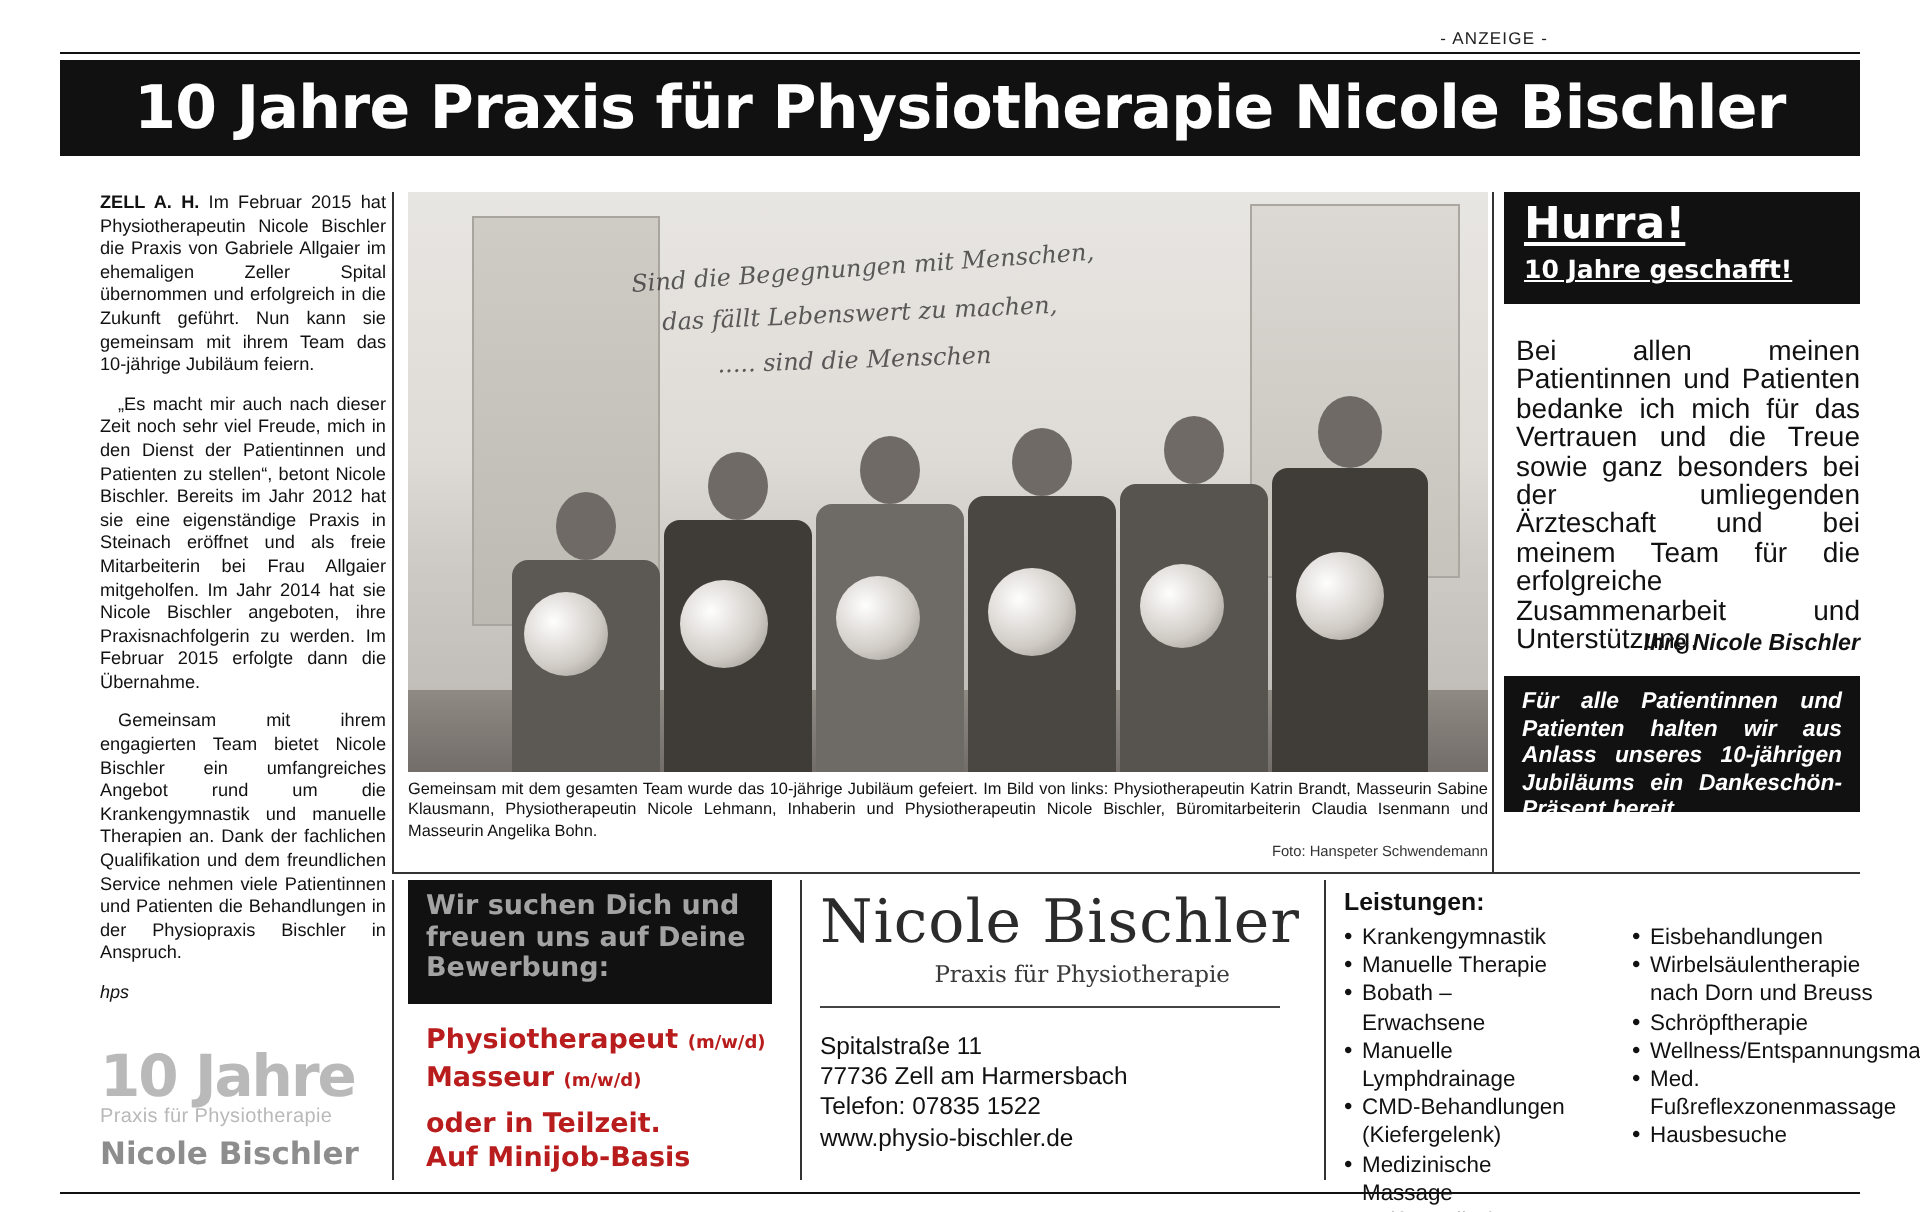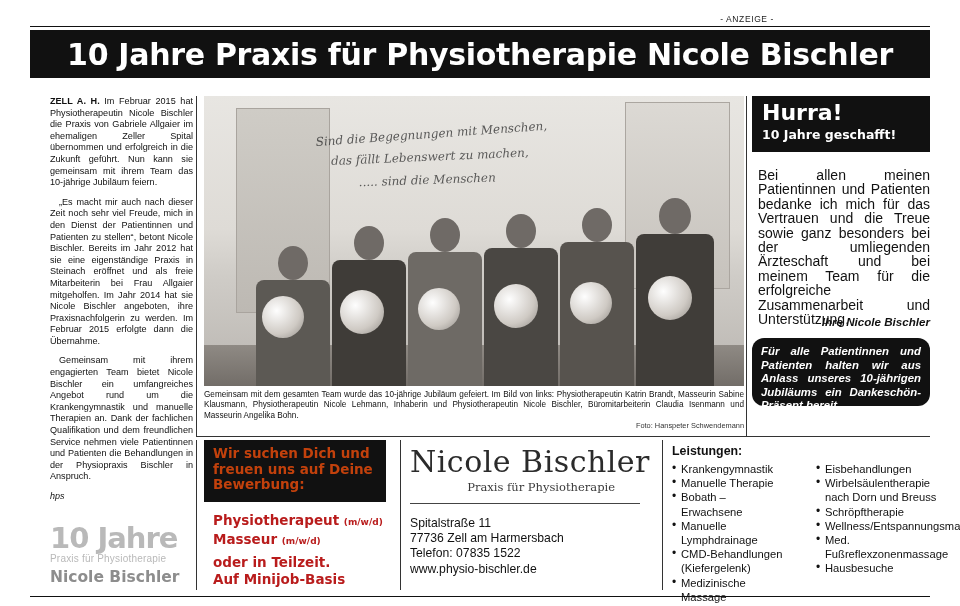--- a/index.html
+++ b/index.html
@@ -93,43 +93,43 @@
     font-size:8.2px;line-height:10.4px;color:#111;text-align:justify;
   }
   .credit{
     position:absolute;left:204px;top:421px;width:540px;
     font-size:7.4px;color:#333;text-align:right;
   }
 
   
   .hurra{
     position:absolute;left:752px;top:96px;width:178px;height:56px;
-    background:#111;color:#fff;padding:6px 0 0 10px;box-sizing:border-box;
+    background:#111;color:#fff;padding:6px 0 0 10px;box-sizing:border-box;text-decoration:underline;
   }
   .hurra .h1{font-size:22px;font-weight:bold;font-family:"DejaVu Sans", sans-serif;line-height:22px;}
   .hurra .h2{font-size:12.5px;font-weight:bold;font-family:"DejaVu Sans", sans-serif;margin-top:3px;}
 
   .right-text{
     position:absolute;left:758px;top:168px;width:172px;
     font-size:14px;line-height:14.4px;text-align:justify;color:#111;
   }
   .right-sign{
     position:absolute;left:758px;top:315px;width:172px;
     font-size:11.6px;font-weight:bold;font-style:italic;text-align:right;color:#111;
   }
   .right-black{
     position:absolute;left:752px;top:338px;width:178px;height:68px;
-    background:#111;color:#fff;box-sizing:border-box;padding:7px 9px;border-radius:12px;
+    background:#111;color:#fff;box-sizing:border-box;padding:7px 9px;
   }
   .right-black p{margin:0;font-size:11.4px;line-height:13.6px;font-weight:bold;font-style:italic;text-align:justify;}
 
   
   .recruit{
     position:absolute;left:204px;top:440px;width:182px;height:62px;
-    background:#111;color:#c2410c;box-sizing:border-box;padding:6px 9px;
+    background:#111;color:#a3a3a3;box-sizing:border-box;padding:6px 9px;
   }
   .recruit p{margin:0;font-size:13.5px;line-height:15.5px;font-weight:bold;font-family:"DejaVu Sans", sans-serif;}
   .recruit-body{
     position:absolute;left:213px;top:512px;width:190px;color:#b91c1c;
   }
   .recruit-body .job{font-size:13.5px;font-weight:bold;font-family:"DejaVu Sans", sans-serif;line-height:17px;}
   .recruit-body .job small{font-size:9px;font-weight:bold;}
   .recruit-body .terms{font-size:13.5px;font-weight:bold;font-family:"DejaVu Sans", sans-serif;line-height:17px;margin-top:4px;}
 
   

